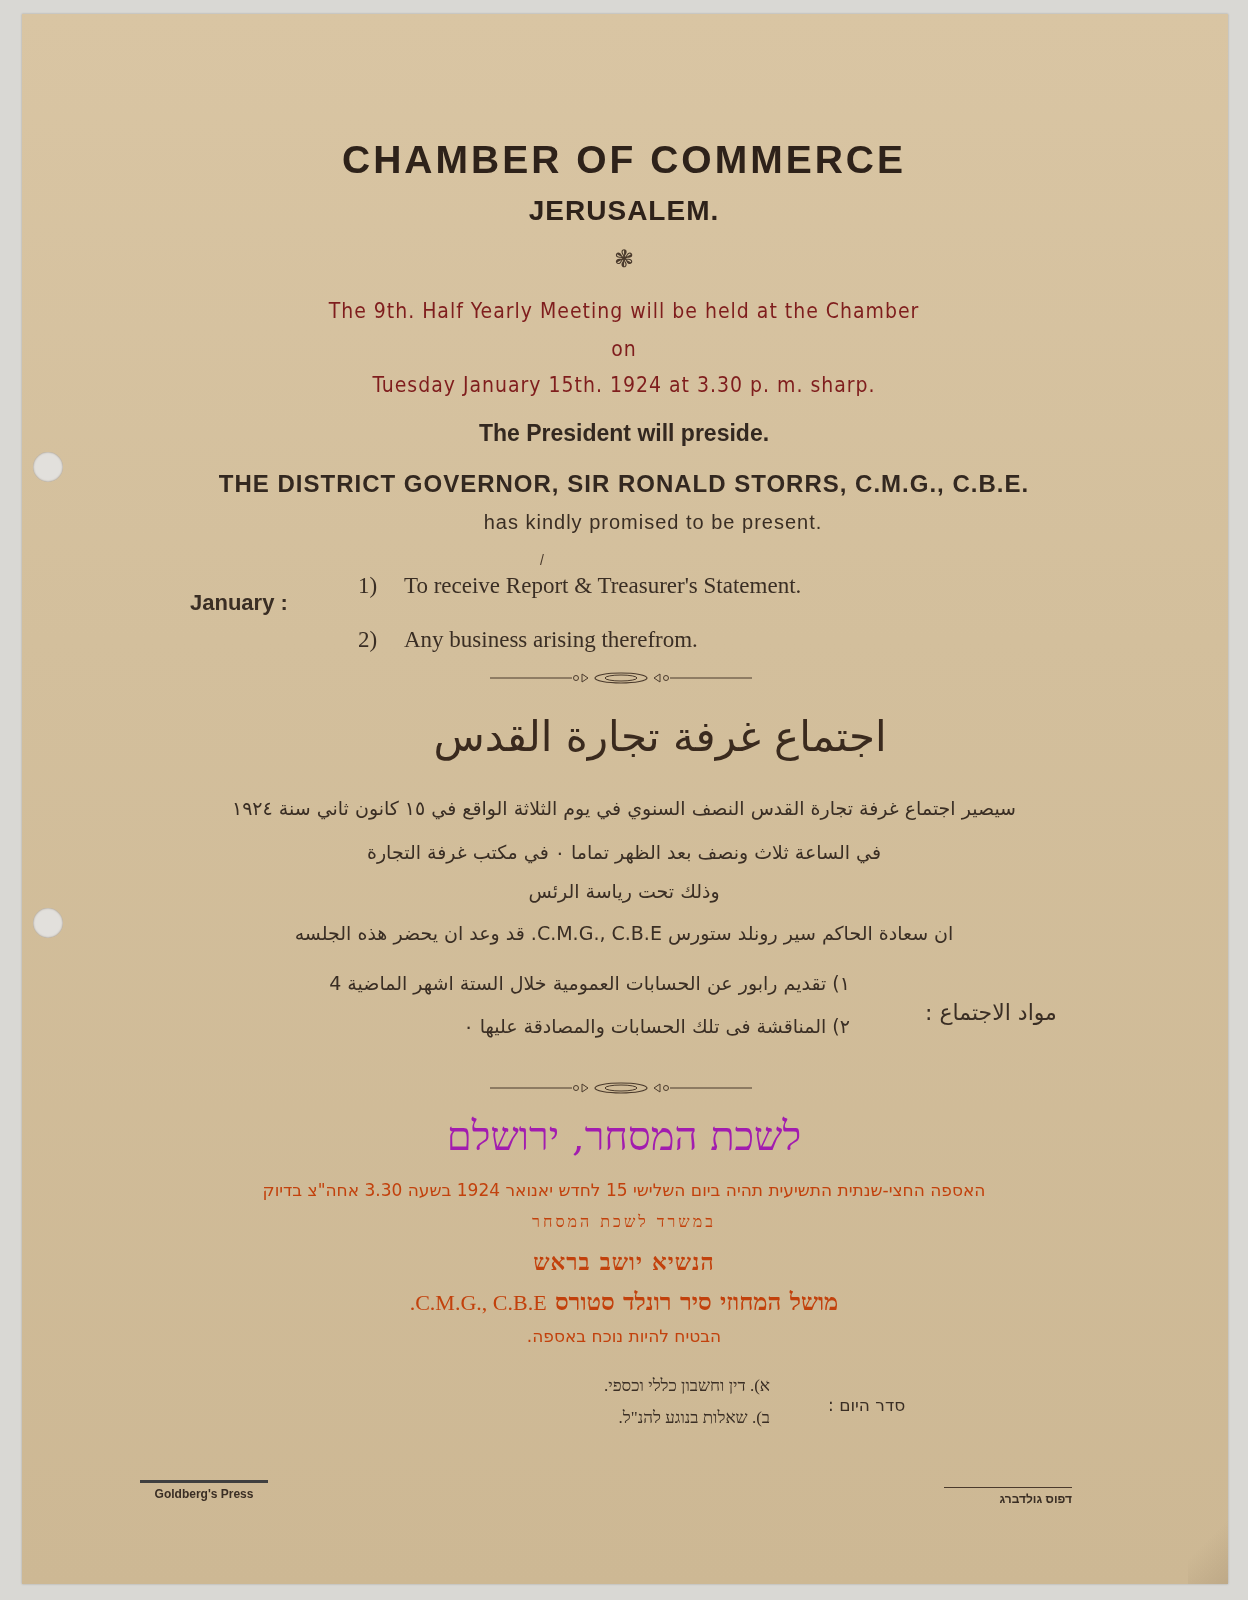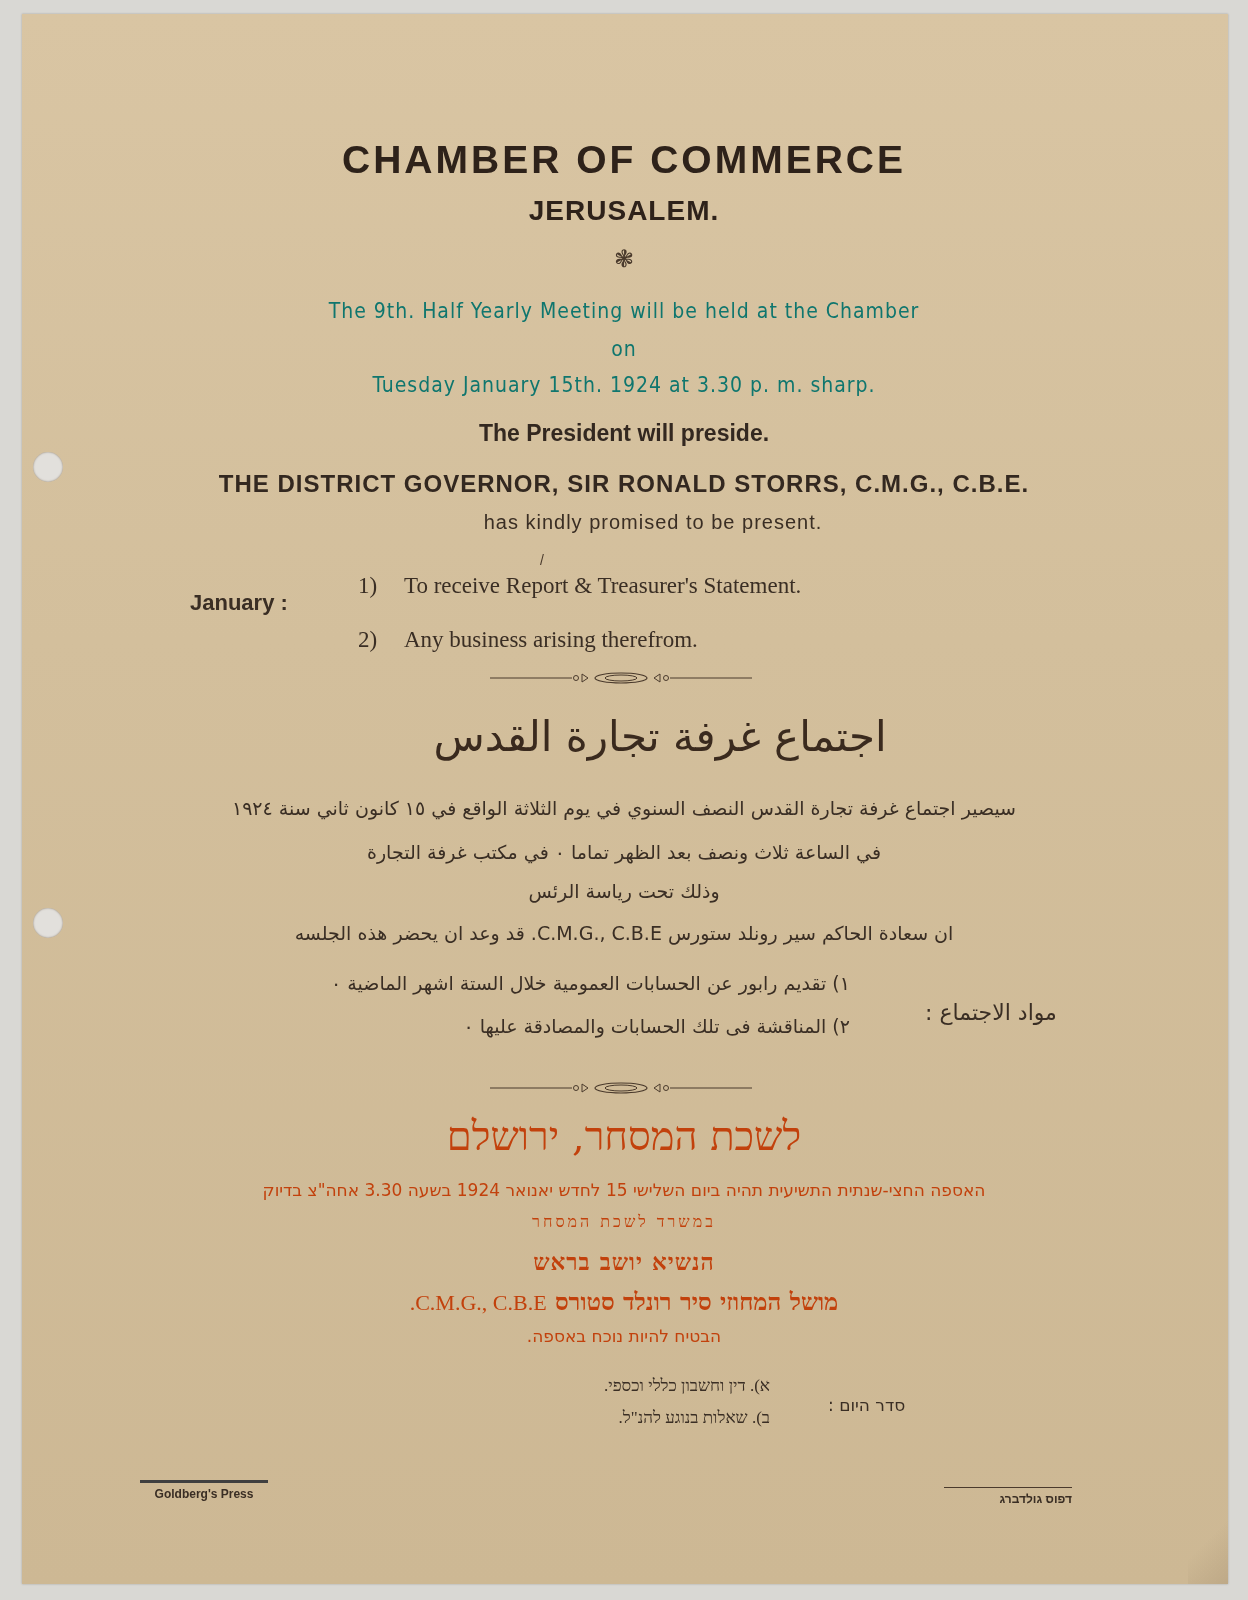--- a/index.html
+++ b/index.html
@@ -38,21 +38,21 @@
       top: 138px; font-size: 39px; font-weight: bold; letter-spacing: 3px;
       color: #2e221a;
     }
     .subtitle {
       top: 195px; font-size: 28px; font-weight: bold; letter-spacing: 1px;
       color: #2e221a;
     }
     .star {
       top: 245px; font-size: 24px; color: #4a3a2c;
     }
-    .en-text { font-size: 21px; letter-spacing: 1px; color: #0f766e; font-family: "DejaVu Sans", sans-serif; font-stretch: condensed; }
+    .en-text { font-size: 21px; letter-spacing: 1px; color: #7f1d1d; font-family: "DejaVu Sans", sans-serif; font-stretch: condensed; }
     .l1 { top: 299px; }
     .l2 { top: 337px; }
     .l3 { top: 373px; }
     .preside { top: 420px; font-size: 23px; font-weight: bold; color: #332820; }
     .governor { top: 470px; font-size: 24px; font-weight: bold; letter-spacing: 1px; color: #332820; }
     .promised { top: 511px; font-size: 20px; letter-spacing: 1px; color: #3a2e24; padding-left: 29px; }
     .business-label {
       position: absolute; left: 190px; top: 590px;
       font-size: 22px; font-weight: bold; color: #3a2e24;
     }
@@ -86,21 +86,21 @@
       font-size: 22px; font-family: "DejaVu Sans", sans-serif; direction: rtl;
     }
     .ar-item {
       position: absolute; font-size: 19px; font-family: "DejaVu Sans", sans-serif;
       direction: rtl; white-space: nowrap;
     }
     .ai1 { right: 398px; top: 972px; }
     .ai2 { right: 398px; top: 1015px; }
 
     .he-title {
-      top: 1113px; font-size: 40px; font-family: "DejaVu Serif", serif; color: #c2410c;
+      top: 1113px; font-size: 40px; font-family: "DejaVu Serif", serif; color: #a21caf;
     }
     .he-text { font-family: "DejaVu Sans", sans-serif; color: #c2410c; }
     .h1 { top: 1180px; font-size: 17px; }
     .h2 { top: 1212px; font-size: 16px; letter-spacing: 3px; font-family: "DejaVu Serif", serif; }
     .h3 { top: 1248px; font-size: 23px; font-weight: bold; letter-spacing: 1px; font-family: "DejaVu Serif", serif; }
     .h4 { top: 1287px; font-size: 24px; font-weight: bold; font-family: "DejaVu Serif", serif; }
     .h4 .latin { font-weight: normal; font-family: "Liberation Serif", serif; font-size: 22px; }
     .h5 { top: 1326px; font-size: 17px; }
     .he-agenda-label {
       position: absolute; left: 828px; top: 1395px;
@@ -163,21 +163,21 @@
   <circle cx="176" cy="8" r="2.5" fill="none" stroke="#4a3a2c"></circle>
   <line x1="180" y1="8" x2="262" y2="8" stroke="#4a3a2c" stroke-width="1"></line>
 </svg>
 
 <div class="line rtl ar-title">اجتماع غرفة تجارة القدس</div>
 <div class="line rtl ar-text a1">سيصير اجتماع غرفة تجارة القدس النصف السنوي في يوم الثلاثة الواقع في ١٥ كانون ثاني سنة ١٩٢٤</div>
 <div class="line rtl ar-text a2">في الساعة ثلاث ونصف بعد الظهر تماما ٠ في مكتب غرفة التجارة</div>
 <div class="line rtl ar-text a3">وذلك تحت رياسة الرئس</div>
 <div class="line rtl ar-text a4">ان سعادة الحاكم سير رونلد ستورس C.M.G., C.B.E. قد وعد ان يحضر هذه الجلسه</div>
 <div class="ar-agenda-label">مواد الاجتماع :</div>
-<div class="ar-item ai1">١) تقديم رابور عن الحسابات العمومية خلال الستة اشهر الماضية ٠</div>
+<div class="ar-item ai1">١) تقديم رابور عن الحسابات العمومية خلال الستة اشهر الماضية 4</div>
 <div class="ar-item ai2">٢) المناقشة فى تلك الحسابات والمصادقة عليها ٠</div>
 
 <svg class="ornament orn2" viewBox="0 0 262 16">
   <line x1="0" y1="8" x2="82" y2="8" stroke="#4a3a2c" stroke-width="1"></line>
   <circle cx="86" cy="8" r="2.5" fill="none" stroke="#4a3a2c"></circle>
   <path d="M92 4 L98 8 L92 12 Z" fill="none" stroke="#4a3a2c"></path>
   <ellipse cx="131" cy="8" rx="26" ry="5" fill="none" stroke="#4a3a2c" stroke-width="1.2"></ellipse>
   <ellipse cx="131" cy="8" rx="16" ry="3" fill="none" stroke="#4a3a2c" stroke-width="1"></ellipse>
   <path d="M170 4 L164 8 L170 12 Z" fill="none" stroke="#4a3a2c"></path>
   <circle cx="176" cy="8" r="2.5" fill="none" stroke="#4a3a2c"></circle>

